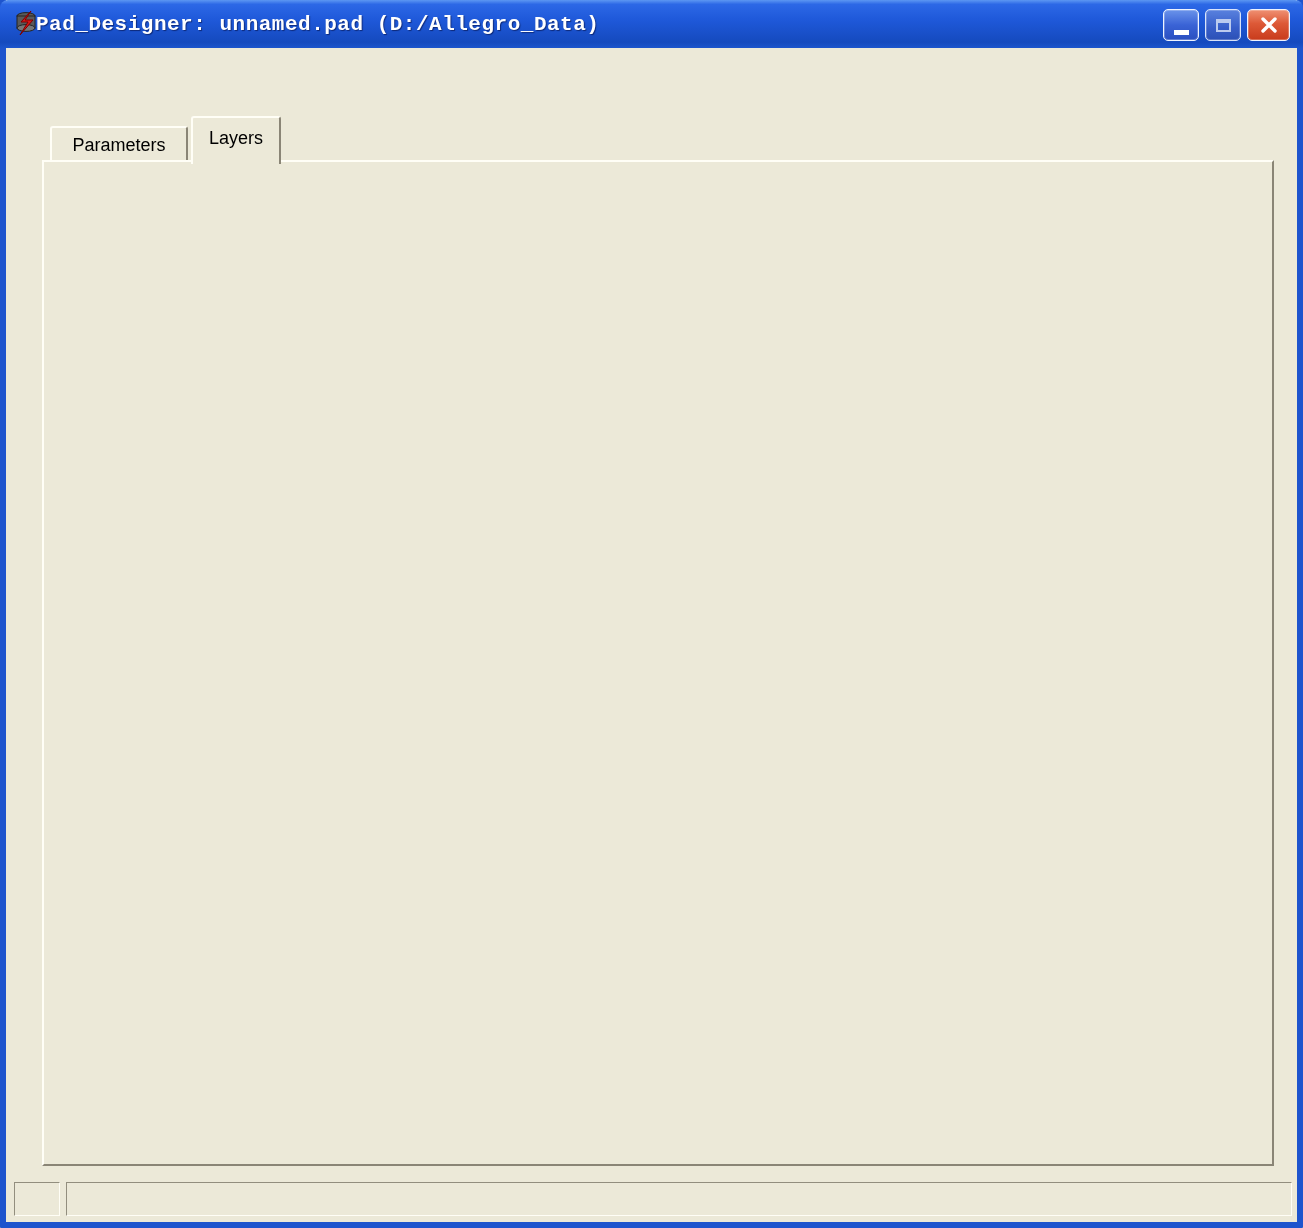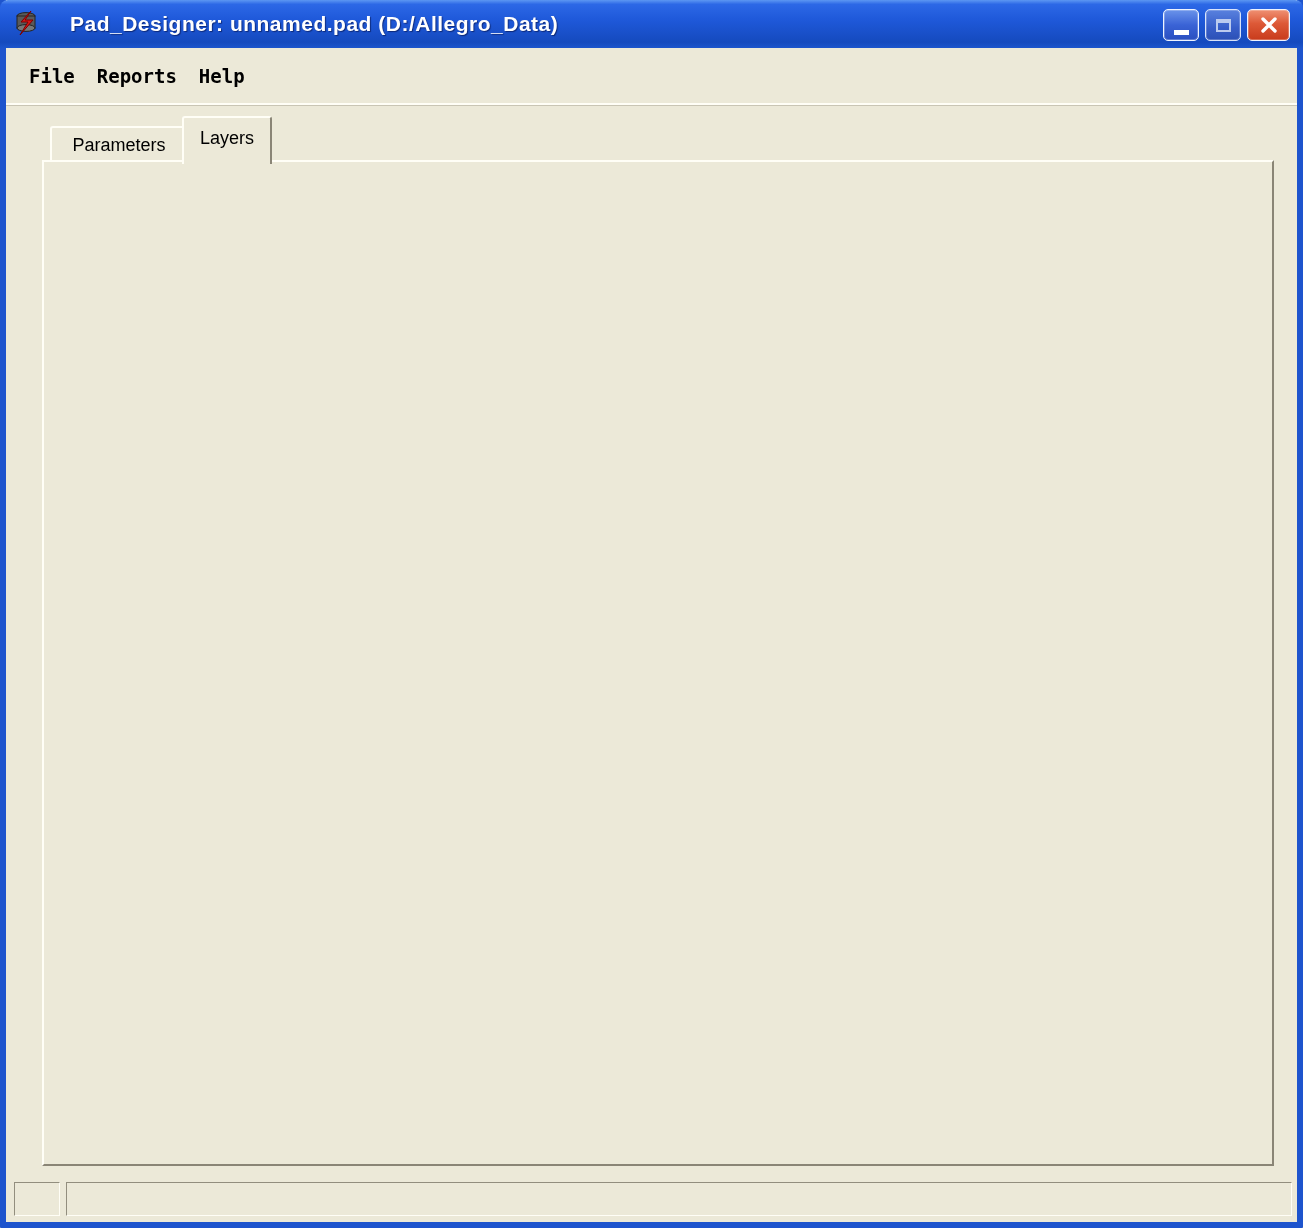--- a/index.html
+++ b/index.html
@@ -14,22 +14,22 @@
   }
 
   
   .titlebar {
     position:absolute; left:-6px; top:0; width:1303px; height:48px;
     background:linear-gradient(180deg,#5c97f2 0%,#2c68e6 9%,#1f59da 40%,#154abe 88%,#1c55cc 100%);
     border-radius:8px 8px 0 0;
     display:flex; align-items:center;
   }
   .title-text {
-    color:#fff; font-family:Liberation Sans, sans-serif; font-weight:bold;
-    font-size:21px; margin-left:70px; letter-spacing:0.5px;
+    color:#fff; font-family:Liberation Mono, monospace; font-weight:bold;
+    font-size:21px; margin-left:36px; letter-spacing:0.5px;
     text-shadow:1px 1px 1px rgba(0,0,40,.5);
     white-space:nowrap;
   }
   .app-icon { position:absolute; left:12px; top:9px; width:28px; height:28px; }
   .tbtn {
     position:absolute; top:9px; height:32px; border-radius:5px;
     border:1px solid #eef4ff;
     box-shadow:inset 0 0 0 1px rgba(255,255,255,.25);
     display:flex; align-items:center; justify-content:center;
   }
@@ -51,21 +51,21 @@
   }
 
   
   .tab {
     position:absolute; background:#ece9d8; text-align:center;
     font-size:18px; color:#000;
     border-top:2px solid #fffef6; border-left:2px solid #fffef6; border-right:2px solid #8a8576;
     border-radius:3px 3px 0 0;
   }
   .tab.inactive { left:44px; top:126px; width:138px; height:36px; line-height:34px; z-index:1; }
-  .tab.active  { left:176px; top:116px; width:90px; height:48px; line-height:40px; z-index:3; }
+  .tab.active  { left:185px; top:116px; width:90px; height:48px; line-height:40px; z-index:3; }
   .panel {
     position:absolute; left:36px; top:160px; width:1232px; height:1006px;
     background:#ece9d8;
     border-top:2px solid #fffef6; border-left:2px solid #fffef6;
     border-right:2px solid #8a8576; border-bottom:2px solid #8a8576;
     z-index:2;
   }
 
   
   .groupbox { position:absolute; border:1px solid #a5a191; box-shadow:1px 1px 0 #fffef6 inset, 1px 1px 0 #fffef6; }
@@ -206,25 +206,20 @@
     <span class="tbtn max">
         <span class="max-glyph"></span>
       </span>
     <span class="tbtn close">
       <svg width="18" height="18" viewBox="0 0 18 18">
         <path d="M3 3 L15 15 M15 3 L3 15" stroke="#fff" stroke-width="3.4" stroke-linecap="round"></path>
       </svg>
     </span>
   </div>
 
-  <div class="menubar">
-    <span class="menu-item">File</span>
-    <span class="menu-item">Reports</span>
-    <span class="menu-item">Help</span>
-  </div>
 
   <div class="tab inactive">Parameters</div>
   <div class="tab active">Layers</div>
 
   <div class="panel"></div>
 
   <div class="groupbox" style="left:60px; top:196px; width:852px; height:458px;">
     <span class="glabel">Padstack layers</span>
   </div>
 

